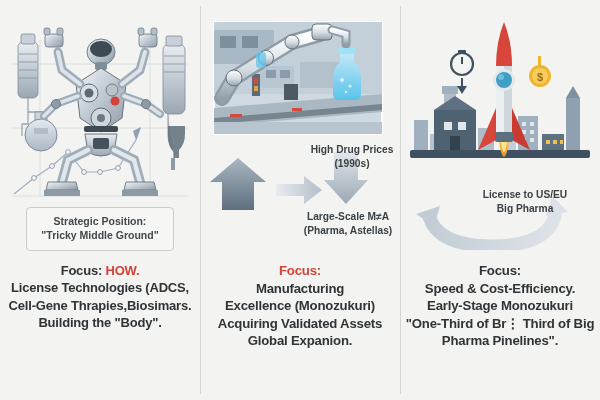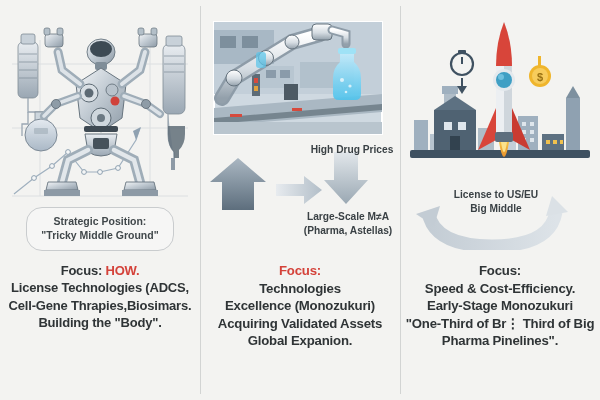--- a/index.html
+++ b/index.html
@@ -59,21 +59,21 @@
 
   
   #strategy-box {
     position: absolute;
     left: 26px;
     top: 207px;
     width: 148px;
     box-sizing: border-box;
     padding: 6px 4px 7px;
     border: 1px solid #c9ccce;
-    border-radius: 16px;
+    border-radius: 4px;
     background: #f6f6f5;
     text-align: center;
     font-size: 10.5px;
     font-weight: bold;
     color: #41484b;
     line-height: 1.38;
   }
   #strategy-box .ln { display: block; white-space: nowrap; }
 
   
@@ -81,21 +81,21 @@
     position: absolute;
     text-align: center;
     font-size: 10.2px;
     font-weight: bold;
     color: #3a4145;
     line-height: 1.35;
   }
   .lbl .ln { display: block; white-space: nowrap; }
   #lbl-high-price { left: 104px; top: 143px; width: 96px; }
   #lbl-ma         { left: 96px;  top: 210px; width: 104px; }
-  #lbl-license    { left: 36px;  top: 188px; width: 120px; }
+  #lbl-license    { left: 65px;  top: 188px; width: 120px; }
 
   .svg-layer { position: absolute; left: 0; top: 0; }
 </style>
 </head>
 <body>
 
 <div id="infographic">
 
   <div class="divider" id="div-1"></div>
   <div class="divider" id="div-2"></div>
@@ -315,30 +315,31 @@
 
       <g>
         <path d="M22,210 L22,182 L10,182 L38,158 L66,182 L54,182 L54,210 Z" fill="url(#arrowDark)"></path>
         <path d="M76,184 L104,184 L104,176 L122,190 L104,204 L104,196 L76,196 Z" fill="url(#arrowLight)"></path>
         <path d="M134,152 L158,152 L158,180 L168,180 L146,204 L124,180 L134,180 Z" fill="url(#arrowDown)"></path>
       </g>
     </svg>
 
     <div class="lbl" id="lbl-high-price">
       <span class="ln">High Drug Prices</span>
+      <span class="ln">(1990s)</span>
     </div>
 
     <div class="lbl" id="lbl-ma">
       <span class="ln">Large-Scale M≠A</span>
       <span class="ln">(Pharma, Astellas)</span>
     </div>
 
     <div class="caption" id="cap-middle">
       <span class="ln red">Focus:</span>
-      <span class="ln">Technologies</span>
+      <span class="ln">Manufacturing</span>
       <span class="ln">Excellence (Monozukuri)</span>
       <span class="ln">Acquiring Validated Assets</span>
       <span class="ln">Global Expanion.</span>
     </div>
   </div>
 
   <div class="panel" id="panel-right">
 
     <svg class="svg-layer" width="200" height="250" viewBox="0 0 200 250">
       <defs>
@@ -415,21 +416,21 @@
 
       <g>
         <path d="M28,212 Q34,246 92,246 Q150,246 156,212" fill="none" stroke="url(#curveArrow)" stroke-width="13" stroke-linecap="butt"></path>
         <path d="M16,214 L40,206 L34,226 Z" fill="#c3ccd4"></path>
         <path d="M168,212 L152,196 L146,216 Z" fill="#dbe1e6"></path>
       </g>
     </svg>
 
     <div class="lbl" id="lbl-license">
       <span class="ln">License to US/EU</span>
-      <span class="ln">Big Middle</span>
+      <span class="ln">Big Pharma</span>
     </div>
 
     <div class="caption" id="cap-right">
       <span class="ln">Focus:</span>
       <span class="ln">Speed &amp; Cost-Efficiency.</span>
       <span class="ln">Early-Stage Monozukuri</span>
       <span class="ln">"One-Third of Br⋮ Third of Big</span>
       <span class="ln">Pharma Pinelines".</span>
     </div>
   </div>

